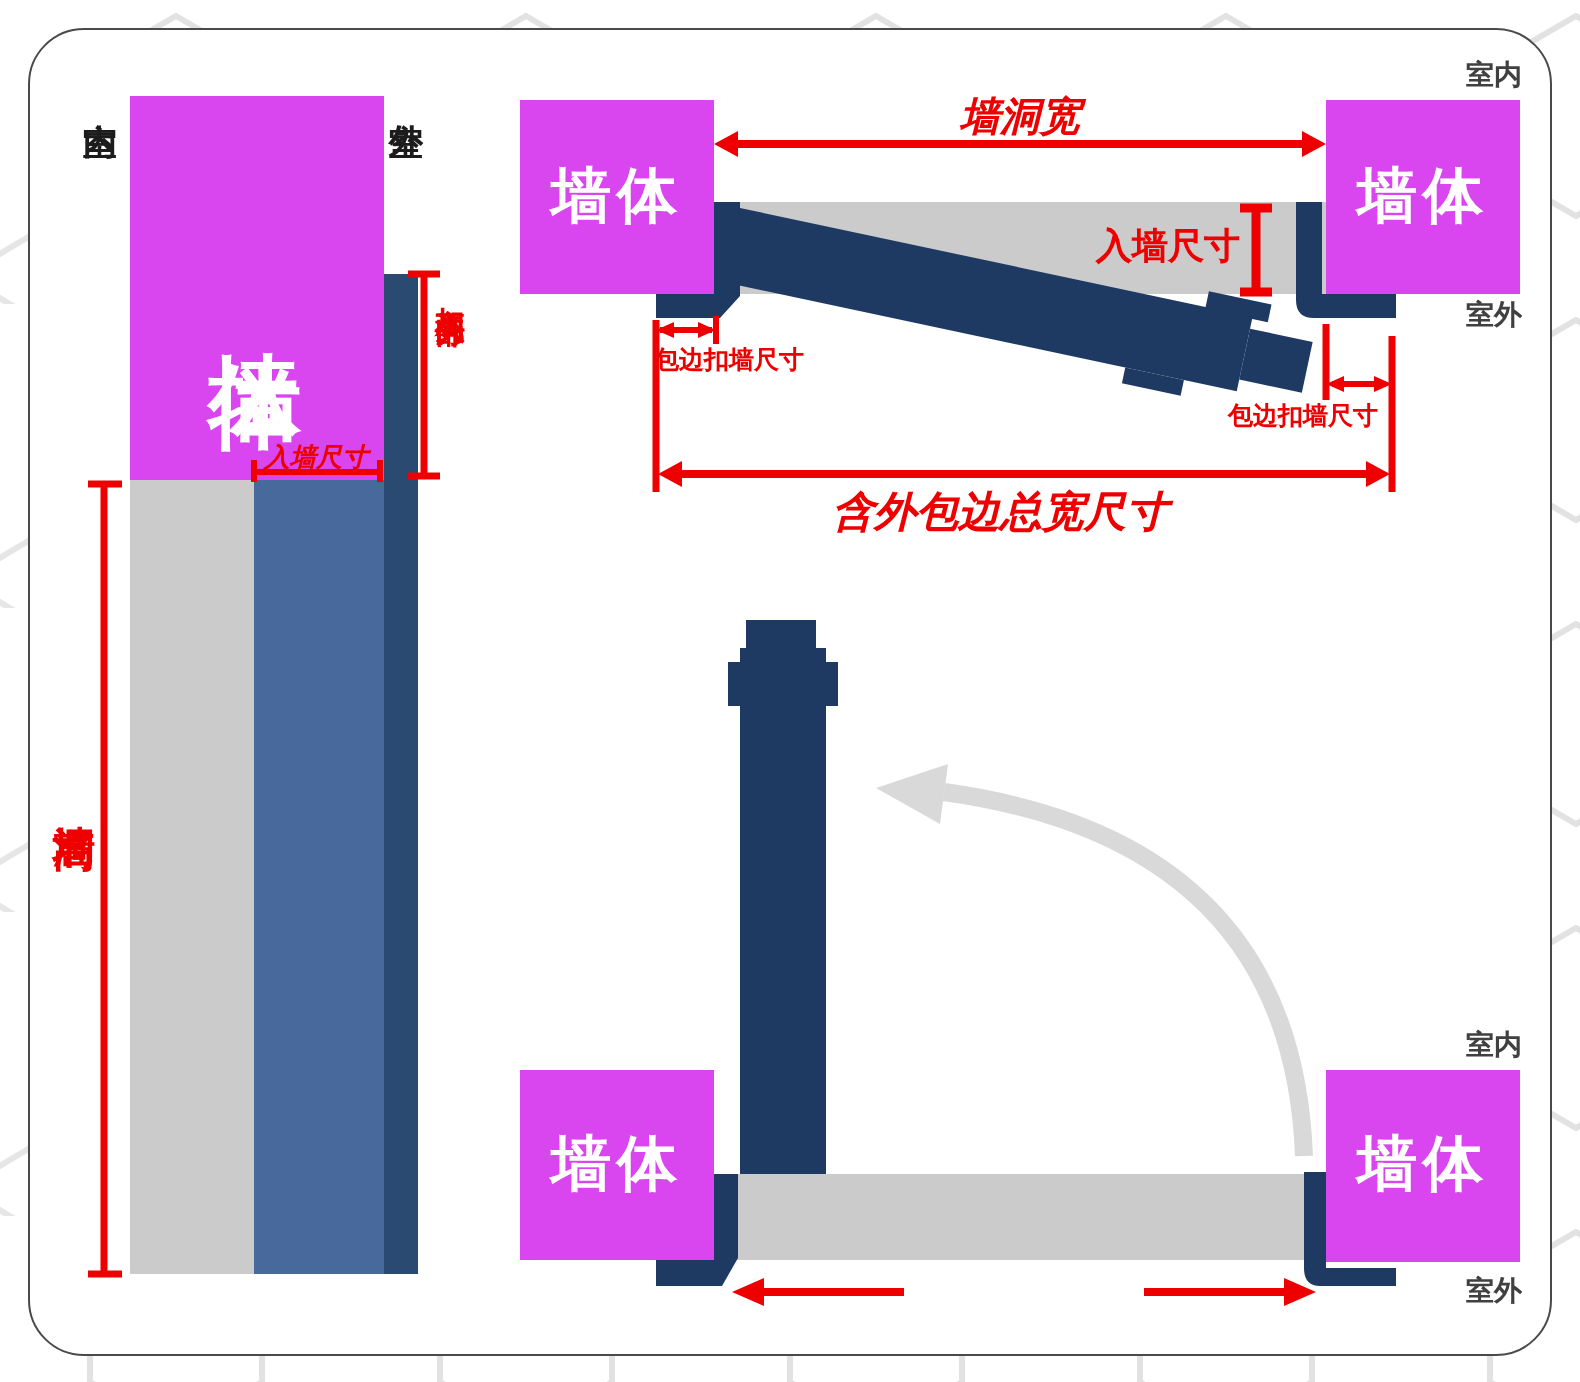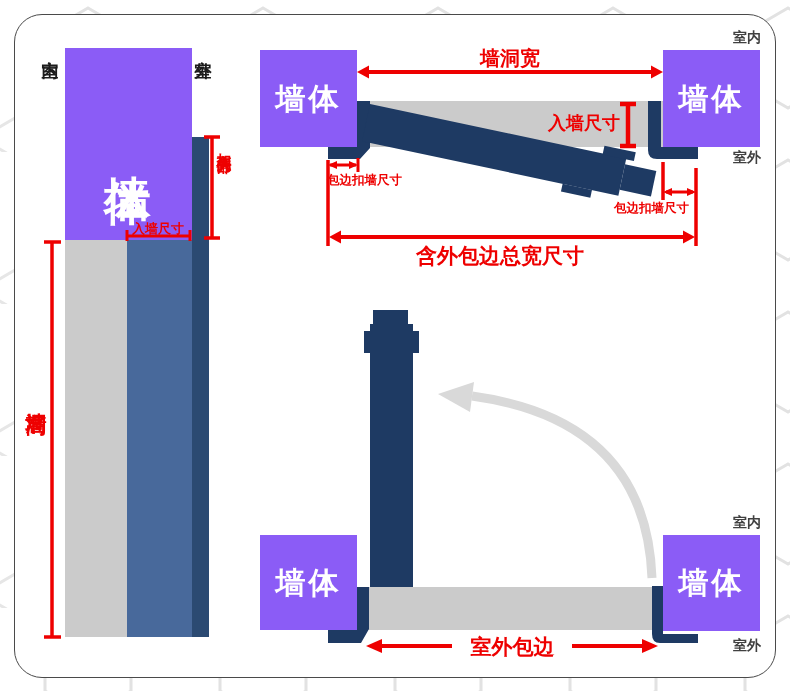--- a/index.html
+++ b/index.html
@@ -2,31 +2,31 @@
 <html><head>
 <meta charset="utf-8">
 <style>
   html,body{margin:0;padding:0;background:#fff;}
   .stage{position:relative;width:790px;height:691px;overflow:hidden;
          font-family:"Liberation Sans",sans-serif;background:#fff;}
   .abs{position:absolute;}
   .hexbg{position:absolute;left:0;top:0;pointer-events:none;}
   .panel{position:absolute;left:14px;top:14px;width:760px;height:662px;
          background:#fff;border:1.5px solid #4a4a4a;border-radius:28px;}
-  .wall{background:#8b5cf6;display:flex;align-items:center;justify-content:center;}
+  .wall{background:#d946ef;display:flex;align-items:center;justify-content:center;}
   .wall-lbl{color:#fff;font-size:30px;font-weight:bold;letter-spacing:3px;line-height:1;}
   .vtext{writing-mode:vertical-rl;text-orientation:upright;line-height:1;}
   .io-lbl{color:#1c1c1c;font-size:17px;font-weight:bold;line-height:1.15;}
   .io-h{color:#404040;font-size:14px;font-weight:bold;text-align:right;width:56px;}
   .red{color:#ee0000;font-weight:bold;}
   .graycol{background:#cbcbcb;}
   .bluecol{background:#48699b;}
   .navystrip{background:#2b4a72;}
   .grayband{background:#cbcbcb;}
-  .center{text-align:center;}
+  .center{text-align:center;font-style:italic;}
   svg{display:block;}
 </style>
 </head>
 <body>
 
 <div class="stage">
 
   <svg class="hexbg" width="790" height="691">
     <defs>
       <pattern id="hexpat" width="175" height="152" patternUnits="userSpaceOnUse">
@@ -78,21 +78,20 @@
 
   <div class="abs grayband" style="left:368px;top:587px;width:286px;height:43px;"></div>
 
   <div class="abs wall" style="left:260px;top:535px;width:97px;height:95px;">
     <span class="wall-lbl">墙体</span>
   </div>
   <div class="abs wall" style="left:663px;top:535px;width:97px;height:96px;">
     <span class="wall-lbl">墙体</span>
   </div>
 
-  <div class="abs red center" style="left:455px;top:633px;width:115px;font-size:21px;">室外包边</div>
 
   <svg class="abs" style="left:0;top:0;pointer-events:none;" width="790" height="691">
 
     <path d="M652,578 Q646,420 472,396" fill="none" stroke="#d9d9d9" stroke-width="9"></path>
     <polygon points="438,394 474,382 470,412" fill="#d9d9d9"></polygon>
 
     <path d="M328,147 L357,147 L357,101 L370,101 L370,148 L360,159 L328,159 Z" fill="#1e3a63"></path>
     <path d="M661,101 L661,147 L698,147 L698,159 L657,159 Q648,159 648,150 L648,101 Z" fill="#1e3a63"></path>
 
     <g transform="translate(370,104) rotate(12)" fill="#1e3a63">

